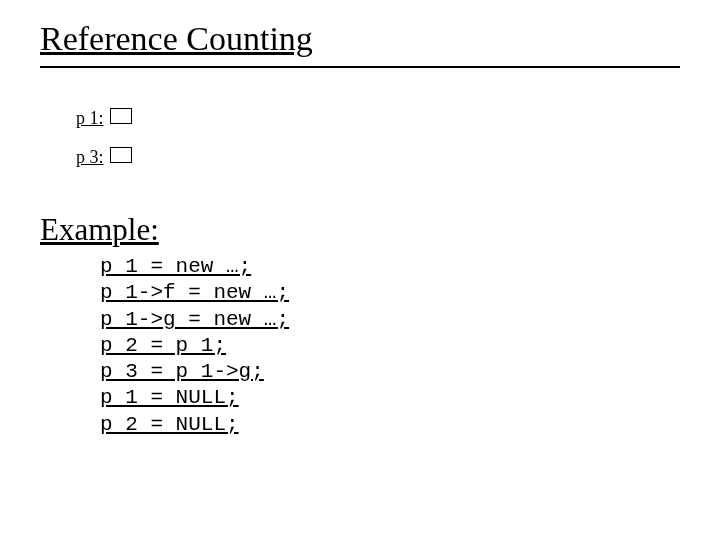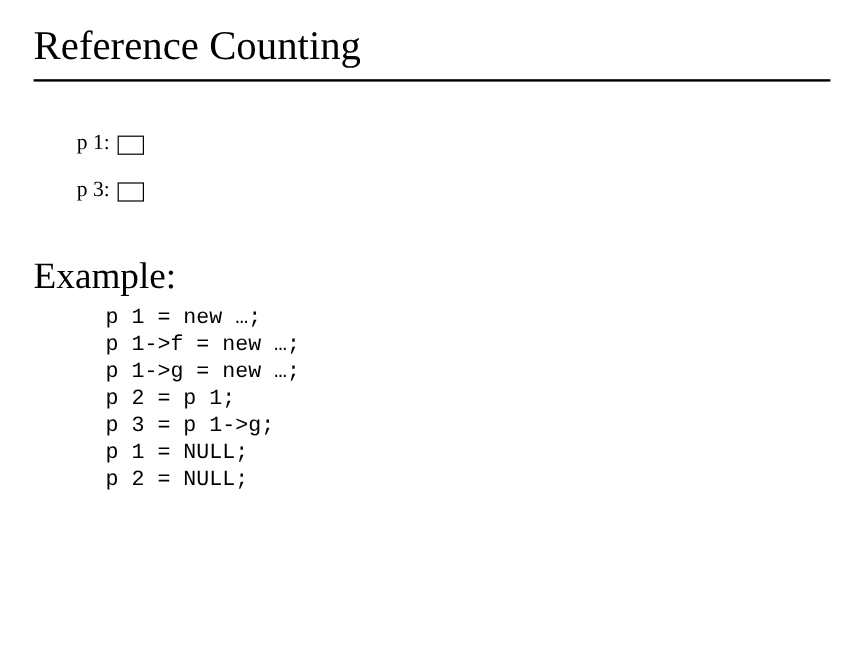--- a/index.html
+++ b/index.html
@@ -9,60 +9,61 @@
     }
     body {
       width: 720px;
       height: 540px;
       background: #ffffff;
       font-family: "Times New Roman", Times, serif;
       color: #000000;
       overflow: hidden;
     }
     .slide {
-      padding: 20px 28px;
+      padding: 20px 40px;
+      text-decoration: underline;
     }
     .title {
       font-size: 34px;
       font-weight: normal;
       margin-bottom: 8px;
     }
     .divider {
       border: none;
       border-top: 2px solid #000000;
       margin-bottom: 40px;
     }
     .pointer-list {
       margin-left: 36px;
       margin-bottom: 44px;
     }
     .pointer-row {
       display: flex;
-      align-items: flex-end;
+      align-items: flex-start;
       margin-bottom: 18px;
       font-size: 18px;
     }
     .pointer-label {
       margin-right: 4px;
     }
     .box {
       display: inline-block;
       width: 22px;
       height: 16px;
       border: 1px solid #000000;
       margin-left: 2px;
     }
     .example-heading {
       font-size: 31px;
       font-weight: normal;
       margin-bottom: 6px;
     }
     .code-block {
       font-family: "Courier New", Courier, monospace;
-      font-size: 18px;
+      font-size: 21px;
       line-height: 1.25;
       margin-left: 60px;
       white-space: pre;
     }
   </style>
 </head>
 <body>
 
 <div class="slide">
   <h1 class="title">Reference Counting</h1>

